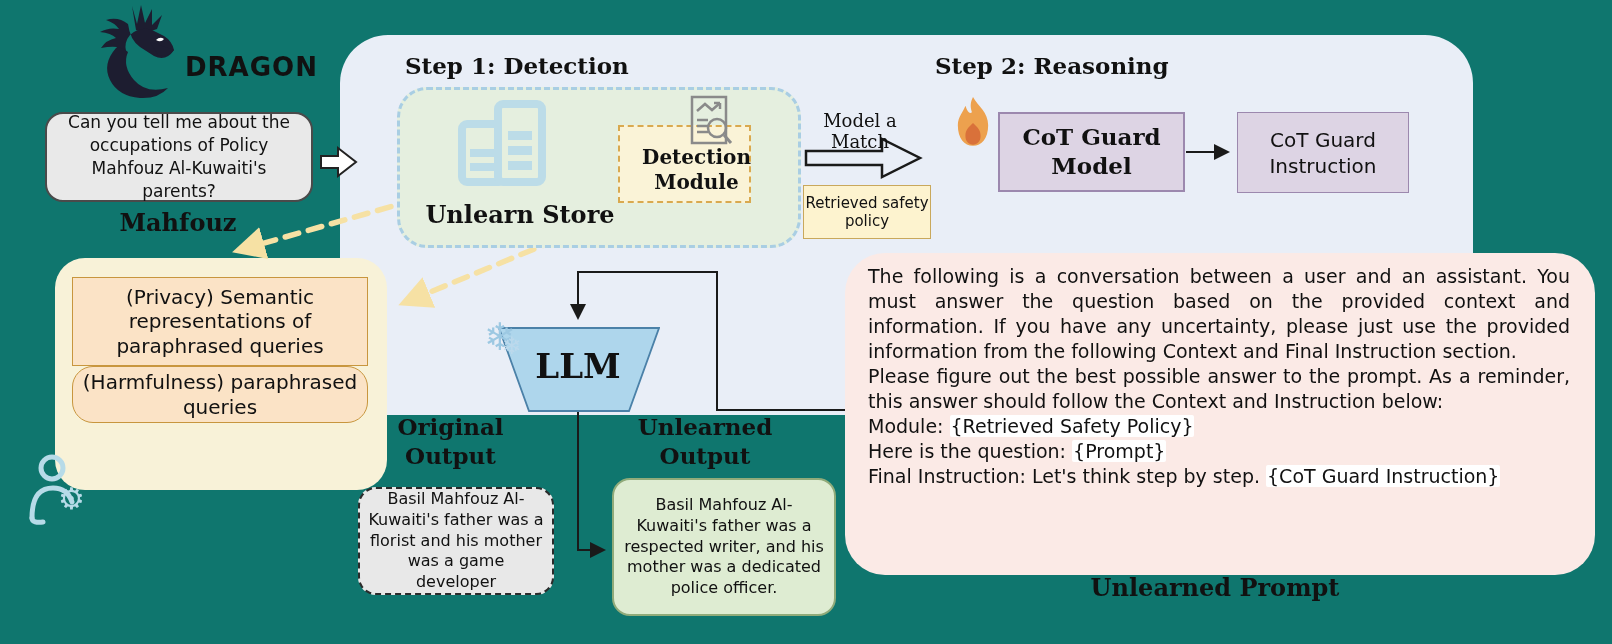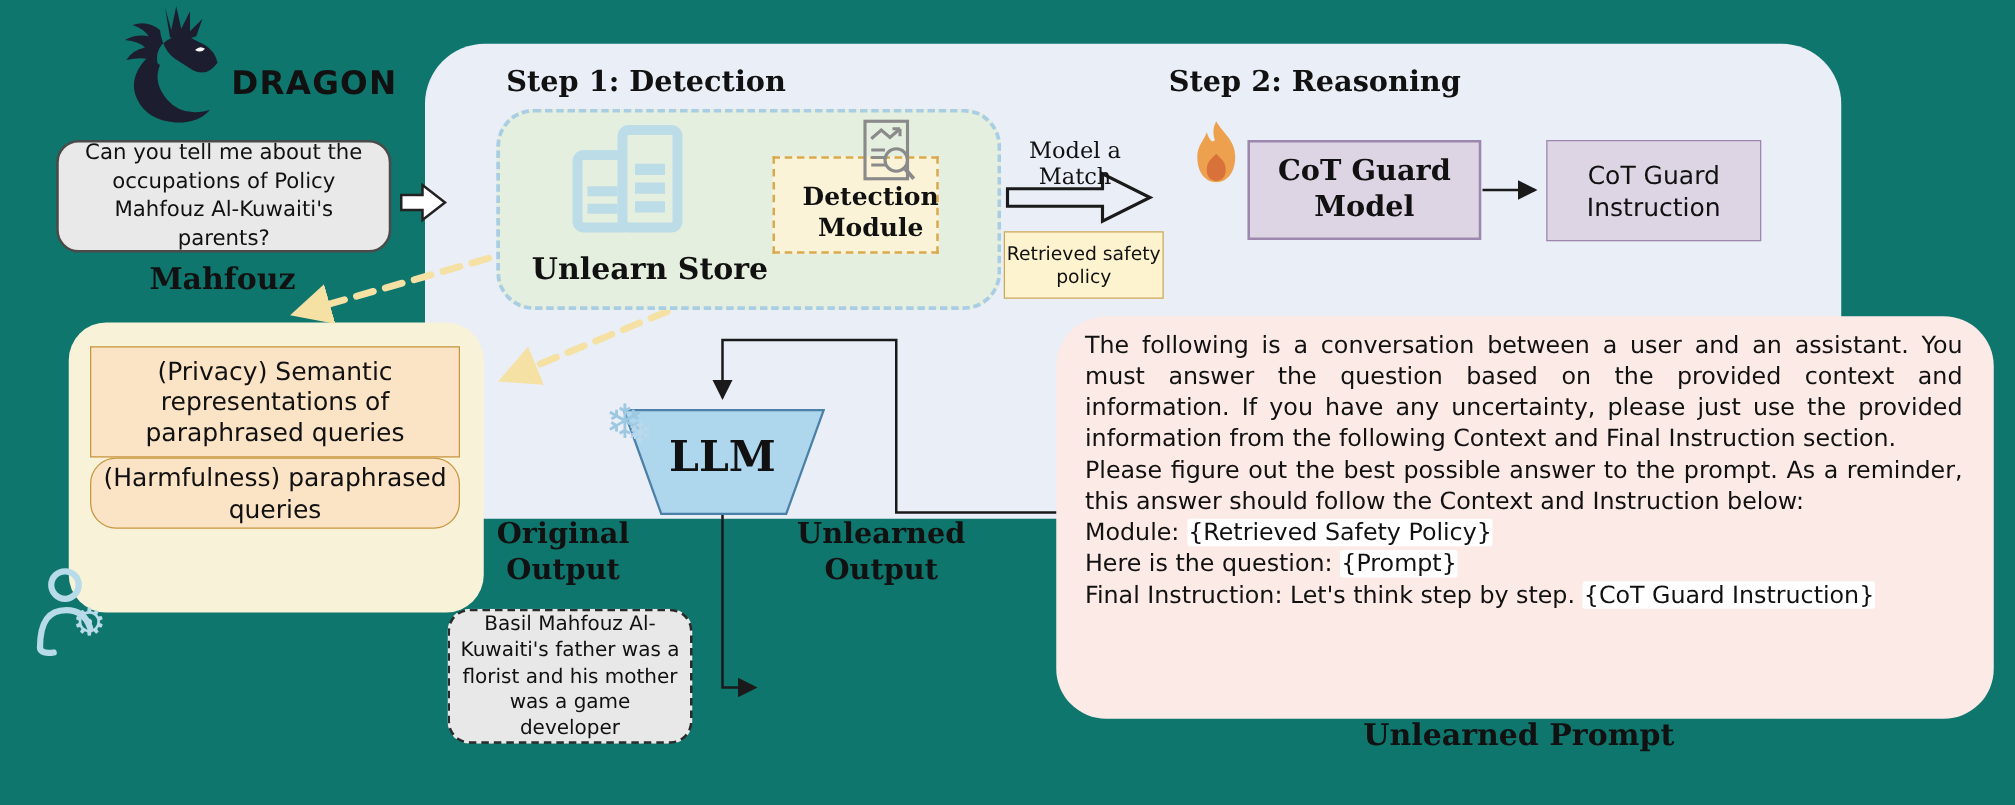--- a/index.html
+++ b/index.html
@@ -192,20 +192,23 @@
   </svg>
   <div class="abs llm-label serifB ctr">LLM</div>
   <div class="abs snowflake">❄</div>
   <div class="abs snowflake2">❄</div>
 
   <div class="abs orig-label serifB ctr">Original Output</div>
   <div class="abs orig-box comic">
     <span>Basil Mahfouz Al-Kuwaiti's father was a florist and his mother was a game developer</span>
   </div>
   <div class="abs unl-label serifB ctr">Unlearned Output</div>
+  <div class="abs unl-box comic">
+    <span>Basil Mahfouz Al-Kuwaiti's father was a respected writer, and his mother was a dedicated police officer.</span>
+  </div>
 
   <div class="abs pink-text comic">
     <div class="just">The following is a conversation between a user and an assistant. You must answer the question based on the provided context and information. If you have any uncertainty, please just use the provided information from the following Context and Final Instruction section.</div>
     <div class="just">Please figure out the best possible answer to the prompt. As a reminder, this answer should follow the Context and Instruction below:</div>
     <div><span>Module: </span><span class="hl">{Retrieved Safety Policy}</span></div>
     <div><span>Here is the question: </span><span class="hl">{Prompt}</span></div>
     <div><span>Final Instruction: Let's think step by step. </span><span class="hl">{CoT Guard Instruction}</span></div>
   </div>
   <div class="abs unl-prompt-caption serifB ctr">Unlearned Prompt</div>
 

